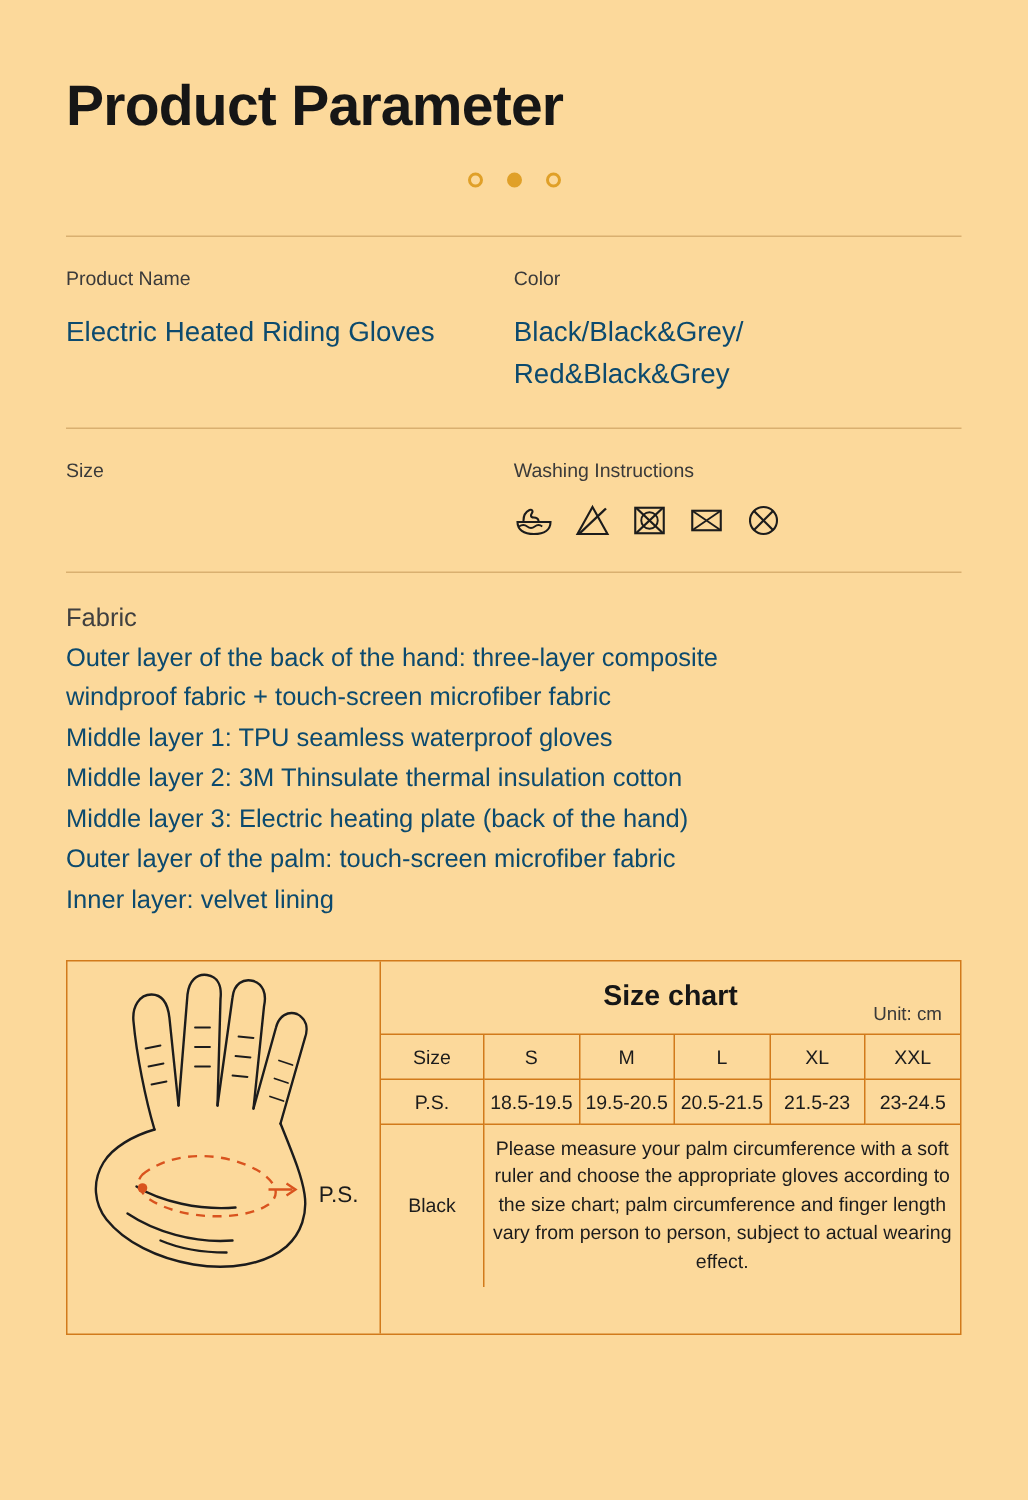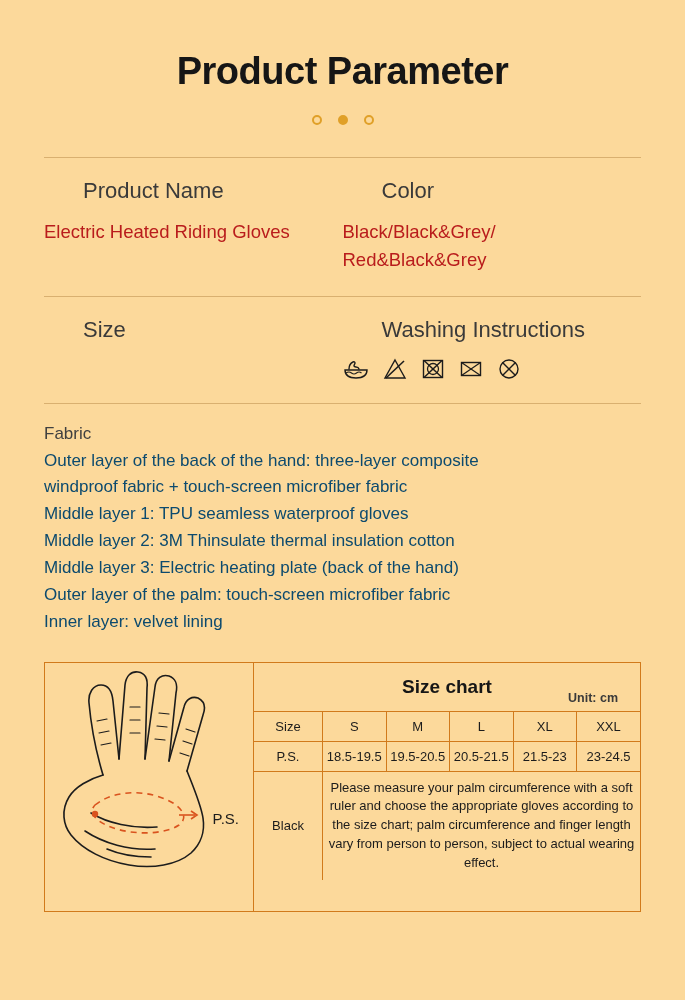--- a/index.html
+++ b/index.html
@@ -15,21 +15,21 @@
     overflow: hidden;
   }
   .page {
     position: relative;
     width: 685px;
     height: 1000px;
     box-sizing: border-box;
     padding: 0 44px;
   }
   .title {
-    text-align: center;
+    text-align: left;
     font-size: 38px;
     font-weight: bold;
     letter-spacing: -0.5px;
     margin: 0;
     padding-top: 50px;
     color: #161616;
   }
   .dots {
     display: flex;
     justify-content: center;
@@ -52,29 +52,28 @@
   }
   .spec-row {
     display: flex;
   }
   .spec-col {
     width: 50%;
     box-sizing: border-box;
     padding-right: 14px;
   }
   .spec-label {
-    font-size: 22px;
+    font-size: 13px;
     color: #3a3a3a;
     margin-bottom: 14px;
-    margin-left: 39px;
   }
   .spec-value {
     font-size: 18.5px;
     line-height: 1.5;
-    color: #b91c1c;
+    color: #0c4a6e;
   }
   .divider {
     height: 1px;
     background: #d9b070;
     margin: 22px 0 20px 0;
   }
   .wash-icons {
     display: flex;
     gap: 14px;
     margin-top: 14px;
@@ -126,25 +125,24 @@
     align-items: center;
     justify-content: center;
   }
   .chart-head-title {
     font-size: 19px;
     font-weight: bold;
     color: #161616;
   }
   .chart-unit {
     position: absolute;
-    right: 22px;
+    right: 12px;
     bottom: 6px;
     font-size: 12.5px;
     color: #3a3a3a;
-    font-weight: bold;
   }
   table.size-table {
     border-collapse: collapse;
     width: 100%;
     table-layout: fixed;
   }
   table.size-table td {
     border: 1.5px solid #d17a1b;
     border-left: none;
     border-top: none;

